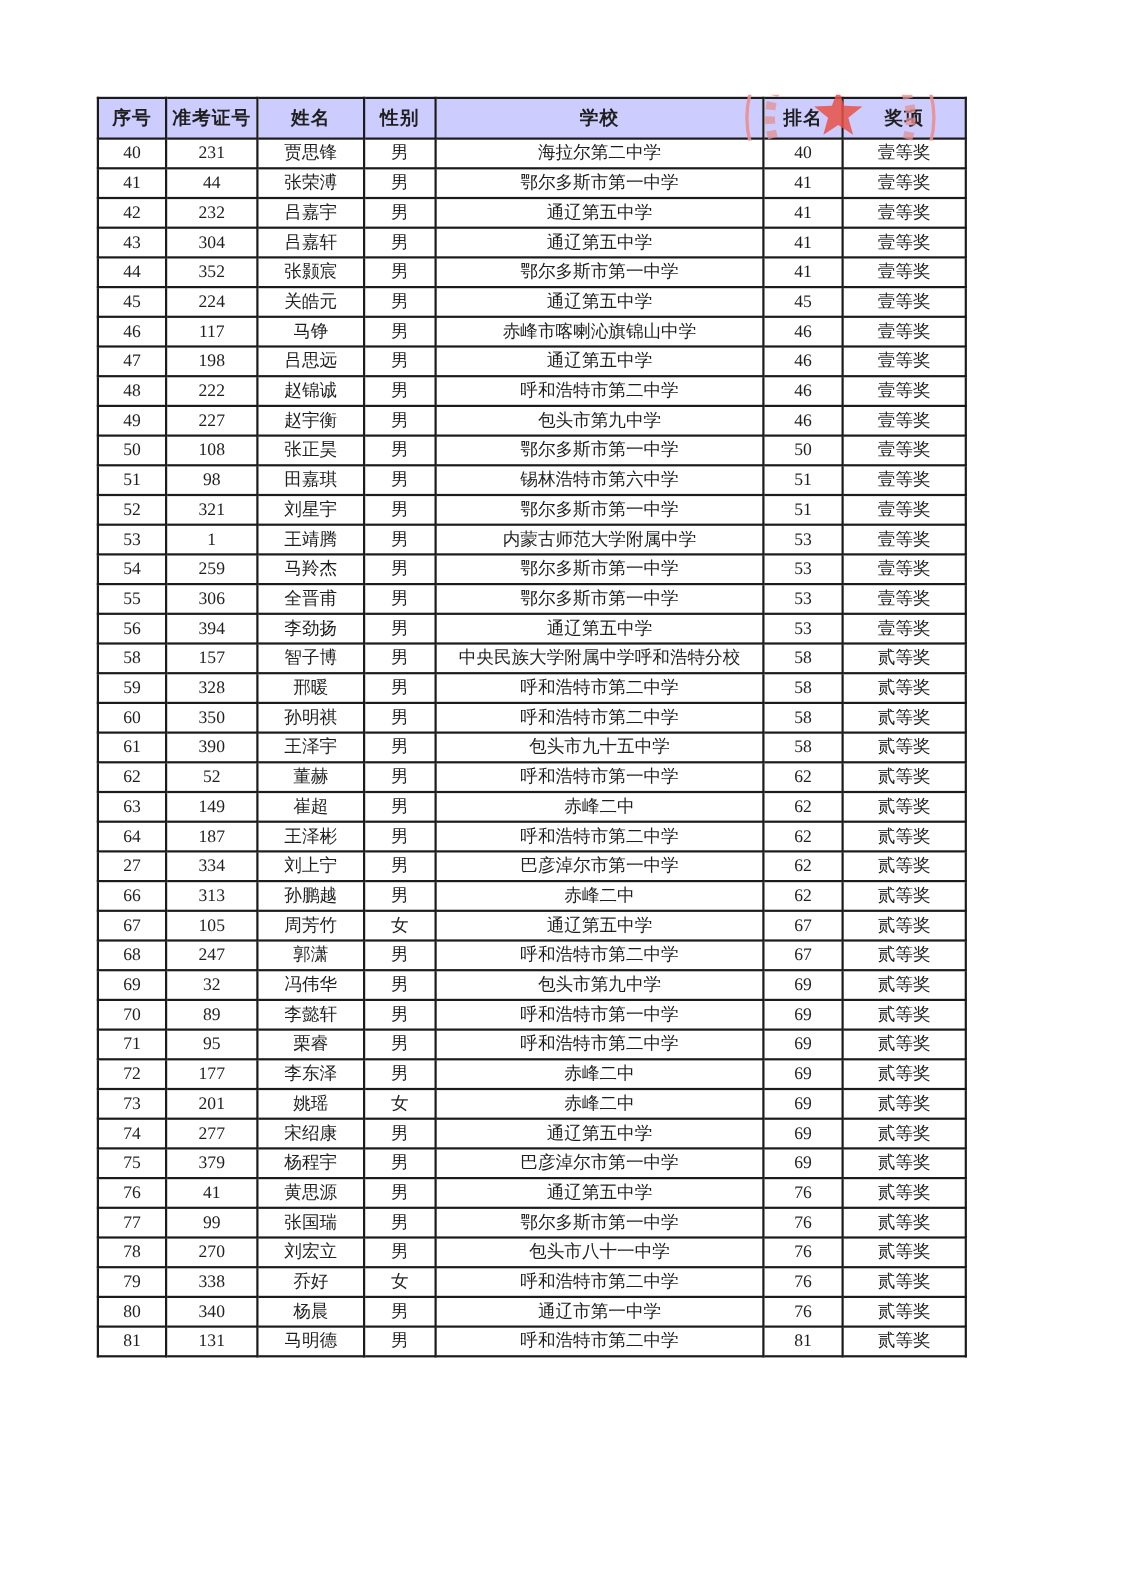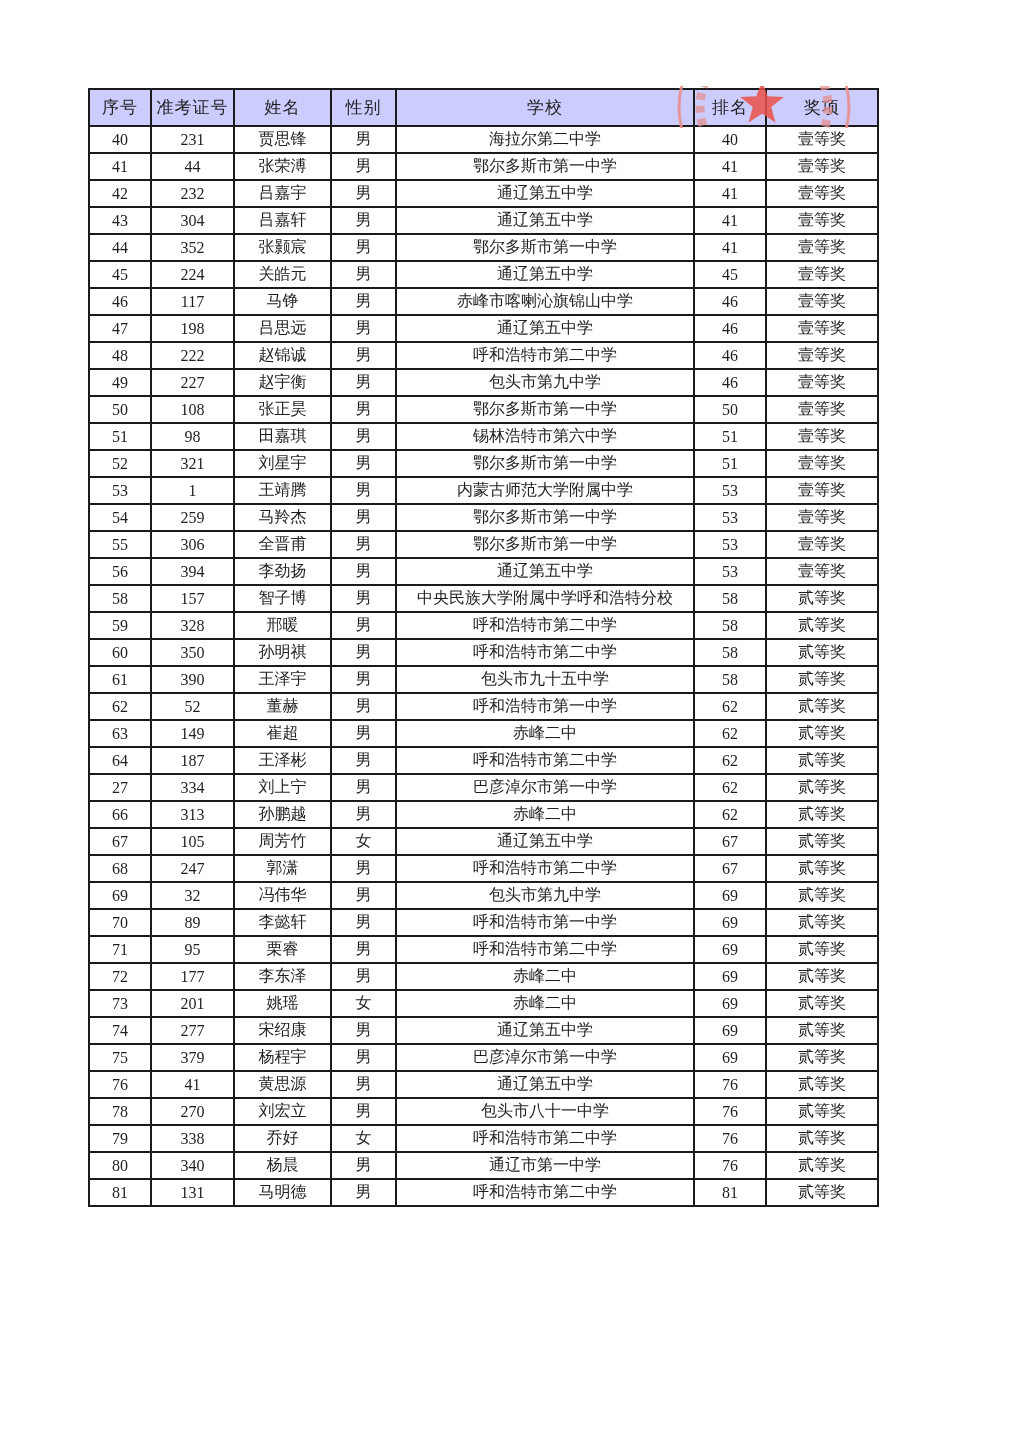--- a/index.html
+++ b/index.html
@@ -23,21 +23,21 @@
     text-align:center;
     vertical-align:middle;
     color:#1f1f1f;
     padding:0 2px;
     overflow:hidden;
     white-space:nowrap;
   }
   table.results th{
     background:#ccccff;
     font-size:17px;
-    font-weight:normal;
+    font-weight:bold;
     height:35px;
     letter-spacing:1px;
   }
   table.results td{
     font-size:16px;
     height:25px;
     background:#ffffff;
   }
   
   .stamp-clip{
@@ -395,20 +395,29 @@
         <tr>
           <td>76</td>
           <td>41</td>
           <td>黄思源</td>
           <td>男</td>
           <td>通辽第五中学</td>
           <td>76</td>
           <td>贰等奖</td>
         </tr>
         <tr>
+          <td>77</td>
+          <td>99</td>
+          <td>张国瑞</td>
+          <td>男</td>
+          <td>鄂尔多斯市第一中学</td>
+          <td>76</td>
+          <td>贰等奖</td>
+        </tr>
+        <tr>
           <td>78</td>
           <td>270</td>
           <td>刘宏立</td>
           <td>男</td>
           <td>包头市八十一中学</td>
           <td>76</td>
           <td>贰等奖</td>
         </tr>
         <tr>
           <td>79</td>

